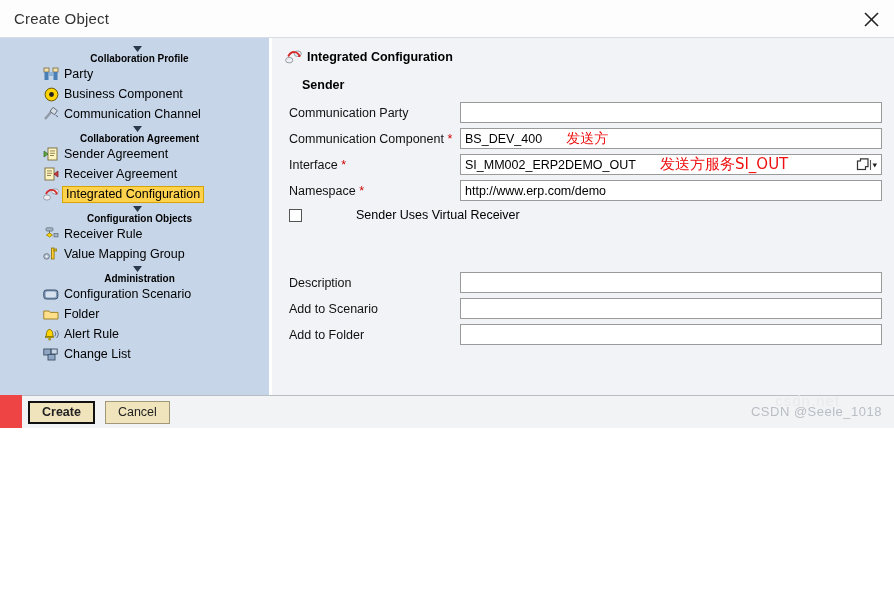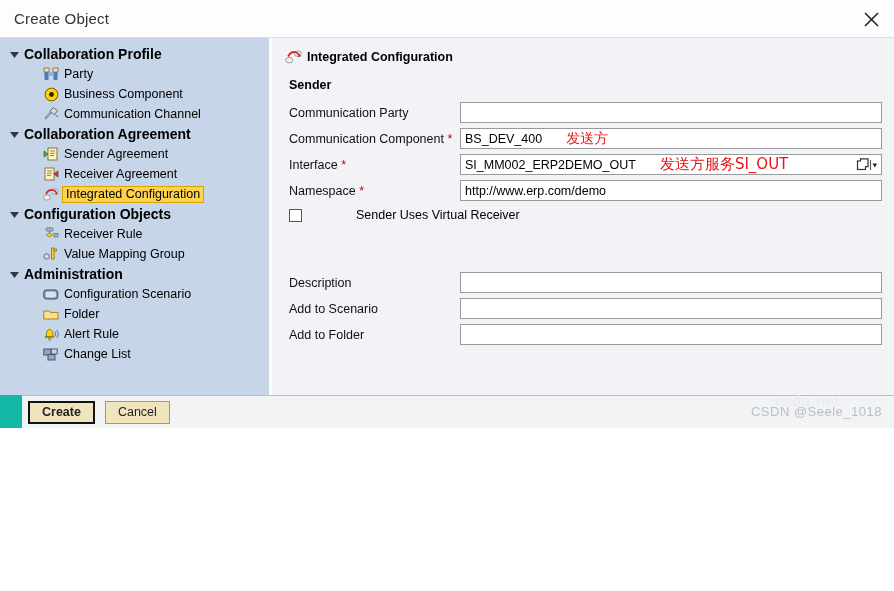--- a/index.html
+++ b/index.html
@@ -15,21 +15,21 @@
     color: #000000;
     overflow: hidden;
     position: relative;
   }
 
   
   #window {
     position: absolute;
     left: 0; top: 0;
     width: 894px; height: 428px;
-    background: #14b8a6;
+    background: #ef4444;
     display: flex;
     flex-direction: column;
     box-sizing: border-box;
   }
 
   
   #titlebar {
     height: 38px;
     min-height: 38px;
     background: #fdfdfd;
@@ -77,22 +77,23 @@
     box-sizing: border-box;
     overflow: hidden;
     position: relative;
   }
   .tree-group {
     display: flex;
     align-items: center;
     height: 20px;
     padding-left: 10px;
     font-weight: bold;
-    font-size: 14px;
+    font-size: 10px;
     color: #000000;
+    flex-direction: column;
   }
   .tree-arrow {
     width: 14px;
     display: inline-flex;
     align-items: center;
     justify-content: flex-start;
     flex-shrink: 0;
   }
   .tree-arrow svg { display:block; }
   .tree-item {
@@ -143,21 +144,21 @@
     align-items: center;
     justify-content: center;
   }
   #obj-header .obj-title {
     font-weight: bold;
     font-size: 12.5px;
   }
   .section-title {
     font-weight: bold;
     font-size: 12.5px;
-    margin: 0 0 9px 5px;
+    margin: 0 0 9px 18px;
   }
 
   .form-rows { }
   .form-row {
     display: flex;
     align-items: center;
     height: 23px;
     margin-bottom: 3px;
   }
   .form-label {

